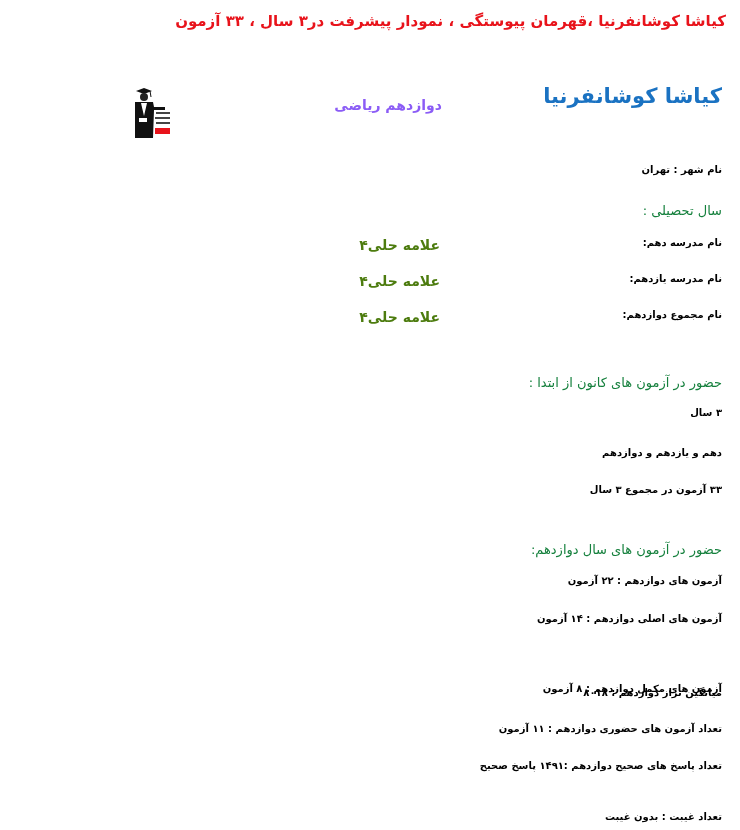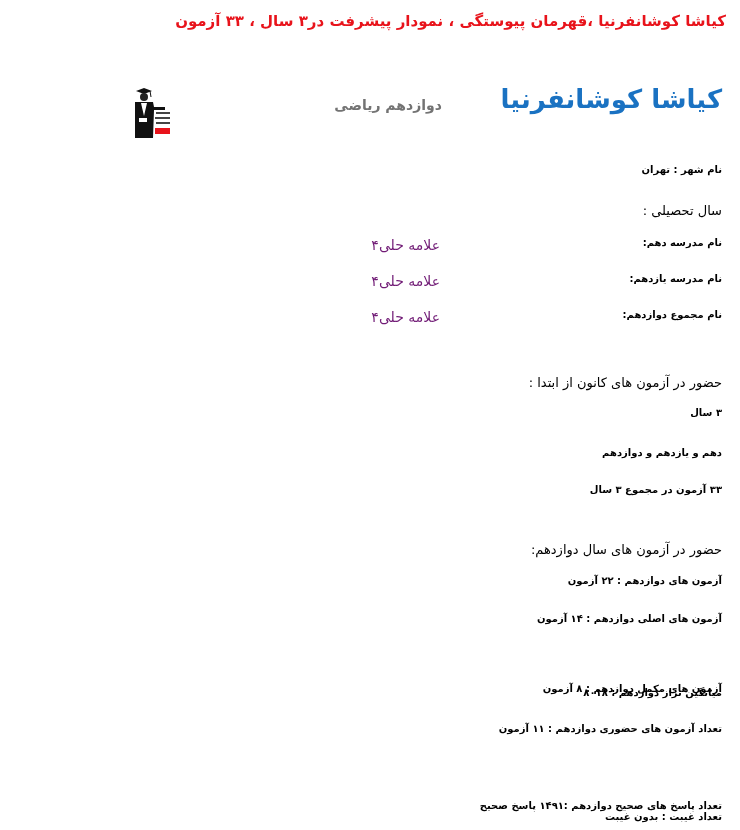--- a/index.html
+++ b/index.html
@@ -21,53 +21,53 @@
       right: 14px;
       top: 12px;
       font-size: 15px;
       font-weight: bold;
       color: #e8131b;
       letter-spacing: -0.3px;
     }
     .student-name {
       right: 18px;
       top: 84px;
-      font-size: 26px;
+      font-size: 21px;
       font-weight: bold;
       color: #1a72c2;
       letter-spacing: -0.5px;
     }
     .grade-label {
       right: 298px;
       top: 97px;
       font-size: 14px;
       font-weight: bold;
-      color: #737373;
+      color: #8b5cf6;
     }
     .logo {
       left: 130px;
       top: 86px;
       width: 44px;
       height: 54px;
     }
     .row-b {
       font-size: 10px;
       font-weight: bold;
       color: #000;
       letter-spacing: -0.2px;
     }
     .row-r {
       font-size: 13px;
       font-weight: normal;
-      color: #000000;
+      color: #15803d;
     }
     .val {
       font-size: 14px;
-      font-weight: normal;
-      color: #701a75;
+      font-weight: bold;
+      color: #4d7c0f;
     }
   </style>
 </head>
 <body>
 
 <div class="abs headline">کیاشا کوشانفرنیا ،قهرمان پیوستگی ، نمودار پیشرفت در۳ سال ، ۳۳ آزمون</div>
 
 <div class="abs student-name">کیاشا کوشانفرنیا</div>
 <div class="abs grade-label">دوازدهم ریاضی</div>
 
@@ -107,14 +107,14 @@
 <div class="abs row-b" style="right:18px; top:407px;">۳ سال</div>
 <div class="abs row-b" style="right:18px; top:447px;">دهم و یازدهم و دوازدهم</div>
 <div class="abs row-b" style="right:18px; top:484px;">۳۳ آزمون در مجموع ۳ سال</div>
 
 <div class="abs row-r" style="right:18px; top:542px;">حضور در آزمون های سال دوازدهم:</div>
 <div class="abs row-b" style="right:18px; top:575px;">آزمون های دوازدهم : ۲۲ آزمون</div>
 <div class="abs row-b" style="right:18px; top:613px;">آزمون های اصلی دوازدهم : ۱۴ آزمون</div>
 <div class="abs row-b" style="right:18px; top:651px;margin-top:32px;">آزمون های مکمل دوازدهم : ۸ آزمون</div>
 <div class="abs row-b" style="right:18px; top:687px;">میانگین تراز دوازدهم : ۸۰۱۸</div>
 <div class="abs row-b" style="right:18px; top:723px;">تعداد آزمون های حضوری دوازدهم : ۱۱ آزمون</div>
-<div class="abs row-b" style="right:18px; top:800px;">تعداد پاسخ های صحیح دوازدهم :۱۴۹۱ پاسخ صحیح</div>
+<div class="abs row-b" style="right:18px; top:760px;">تعداد پاسخ های صحیح دوازدهم :۱۴۹۱ پاسخ صحیح</div>
 <div class="abs row-b" style="right:18px; top:811px;">تعداد غیبت :  بدون غیبت</div>
 
 </body></html>

